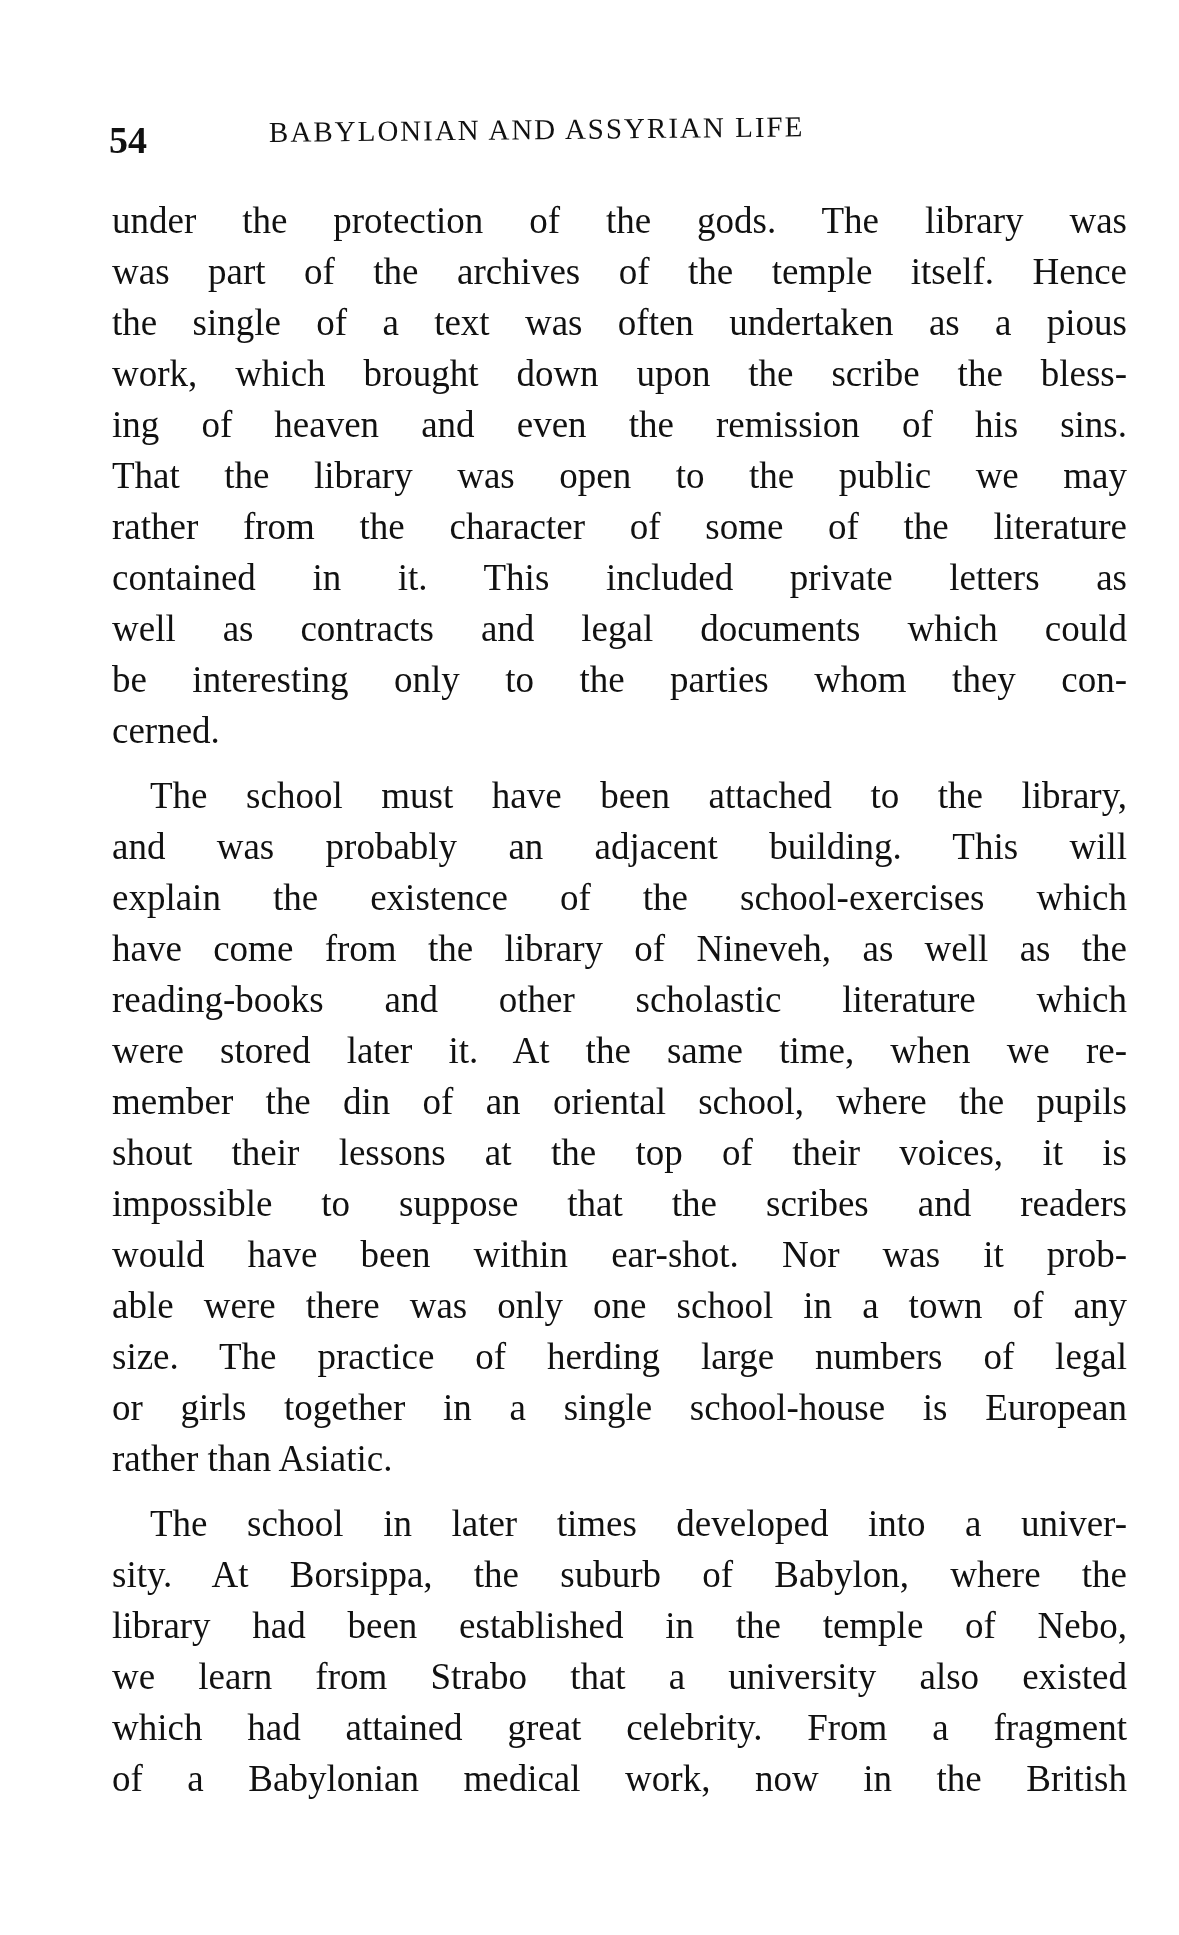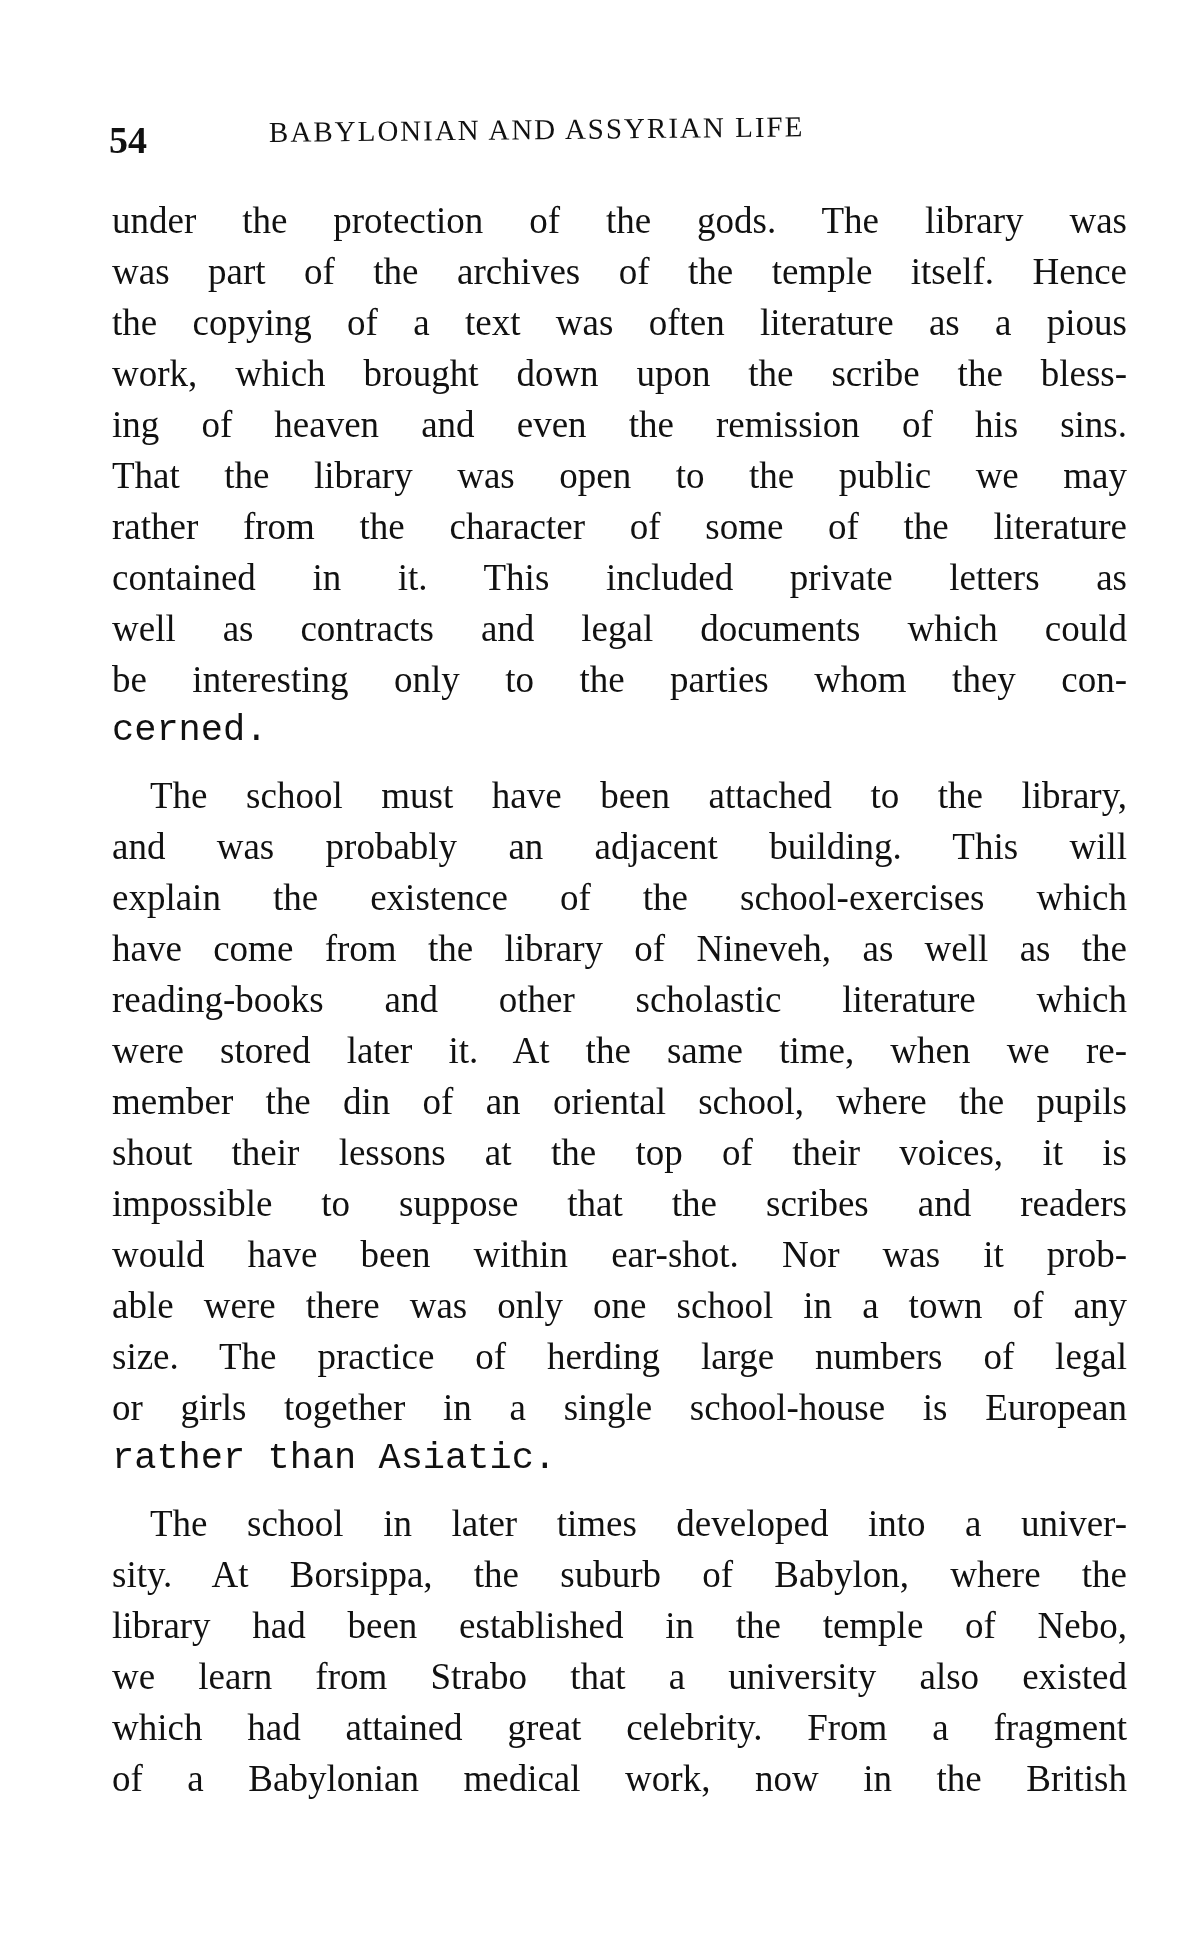--- a/index.html
+++ b/index.html
@@ -7,40 +7,40 @@
          font-family:"DejaVu Serif","Liberation Serif",serif; color:#111; }
   .page { position:absolute; left:0; top:0; width:1152px; height:1935px; background:#fff;margin-left:24px; }
   .header { position:absolute; left:85px; top:110px; width:1040px; height:60px; }
   .page-num { position:absolute; left:0; top:8px; font-size:38px; font-weight:bold;
               font-family:"Liberation Serif","DejaVu Serif",serif; }
   .running-title { position:absolute; left:160px; top:6px; font-size:29px; letter-spacing:2px;
                    font-family:"Liberation Serif","DejaVu Serif",serif; transform:rotate(-0.6deg); transform-origin:left center; }
   .body { position:absolute; left:88px; top:195px; width:1015px; }
   .line { display:block; height:51px; line-height:51px; font-size:37px; white-space:nowrap;
           font-family:"Liberation Serif","DejaVu Serif",serif; text-align:justify; text-align-last:justify; }
-  .line.last { text-align-last:left;font-family:Liberation Mono, monospace; }
+  .line.last { text-align-last:left; }
   .line.indent { padding-left:38px; }
   .para-gap { height:14px; }
   .speck { position:absolute; width:3px; height:3px; background:#555; border-radius:50%; }
 </style>
 </head>
 <body>
 
 <div class="page">
   <div class="header">
     <span class="page-num">54</span>
     <span class="running-title">BABYLONIAN AND ASSYRIAN LIFE</span>
   </div>
 
   <div class="body">
 
     <div>
       <span class="line">under the protection of the gods.  The library was</span>
       <span class="line">was part of the archives of the temple itself.  Hence</span>
-      <span class="line">the copying of a text was often literature as a pious</span>
+      <span class="line">the single of a text was often undertaken as a pious</span>
       <span class="line">work, which brought down upon the scribe the bless-</span>
       <span class="line">ing of heaven and even the remission of his sins.</span>
       <span class="line">That the library was open to the public we may</span>
       <span class="line">rather from the character of some of the literature</span>
       <span class="line">contained in it.  This included private letters as</span>
       <span class="line">well as contracts and legal documents which could</span>
       <span class="line">be interesting only to the parties whom they con-</span>
       <span class="line last">cerned.</span>
     </div>
     <div class="para-gap"></div>

